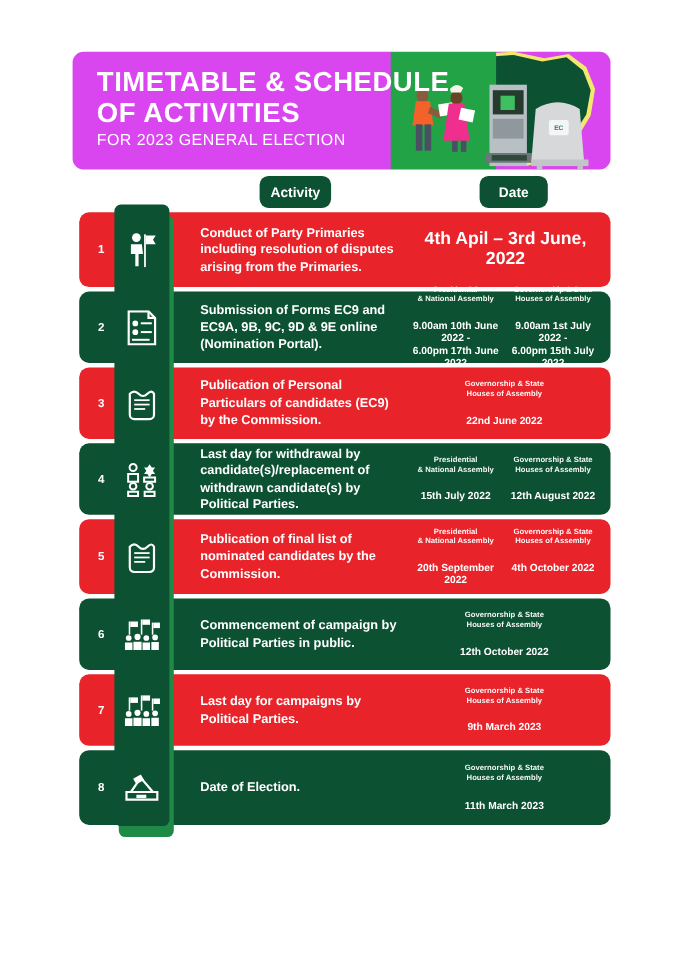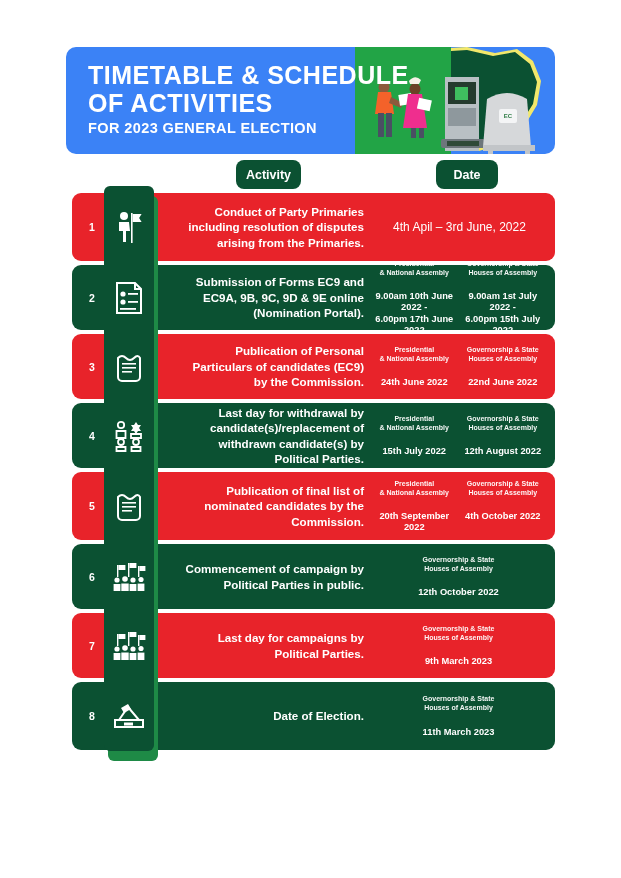--- a/index.html
+++ b/index.html
@@ -7,31 +7,31 @@
     width:621px; height:878px;
     background:#ffffff;
     font-family:"Liberation Sans", sans-serif;
     overflow:hidden;
     position:relative;
   }
 
   
   .header {
     position:absolute; left:66px; top:47px; width:489px; height:107px;
-    background:#3b82f6; border-radius:10px; overflow:hidden;
+    background:#d946ef; border-radius:10px; overflow:hidden;
   }
   .hdr-title {
     position:absolute; left:22px; top:14px;
     color:#ffffff; font-size:25px; font-weight:bold;
     letter-spacing:.5px; line-height:1.12;
     text-transform:uppercase; white-space:pre-line;
   }
   .hdr-sub {
     position:absolute; left:22px; top:73px;
-    color:#ffffff; font-size:14.5px; font-weight:bold;
+    color:#ffffff; font-size:14.5px; font-weight:normal;
     letter-spacing:.4px; text-transform:uppercase;
   }
   .hdr-art { position:absolute; right:0; top:0; width:200px; height:107px; }
 
   
   .collabel {
     position:absolute; height:29px;
     background:#0b5132; border-radius:8px;
     color:#fff; font-size:12.5px; font-weight:bold;
     display:flex; align-items:center; justify-content:center;
@@ -51,37 +51,37 @@
 
   .row-num {
     width:40px; flex:0 0 40px; text-align:center;
     color:#ffffff; font-size:10.5px; font-weight:bold;
   }
   .row-iconpad { width:68px; flex:0 0 68px; }
 
   .row-activity {
     flex:1 1 auto; padding:0 6px 0 2px;
     color:#ffffff; font-weight:bold; font-size:11.6px;
-    line-height:1.33; text-align:right;
+    line-height:1.33; text-align:left;
   }
   .row-dates {
     flex:0 0 185px; display:flex; padding-right:8px;
   }
   .dcol { flex:1 1 50%; text-align:center; padding:0 2px; }
   .dcol .dhead {
     color:#ffffff; font-size:7px; font-weight:bold;
     line-height:1.3; opacity:.95; white-space:pre-line;
   }
   .dcol .dval {
     color:#ffffff; font-size:9.3px; font-weight:bold;
     margin-top:14px; line-height:1.2; white-space:pre-line;
   }
   .row-singledate {
     flex:0 0 185px; text-align:center; padding-right:6px;
-    color:#ffffff; font-size:12px; font-weight:normal;
+    color:#ffffff; font-size:16px; font-weight:bold;
   }
 
   
   .iconbar-shadow {
     position:absolute; left:108px; top:196px; width:50px; height:565px;
     background:#1e8a46; border-radius:6px;
   }
   .iconbar {
     position:absolute; left:104px; top:186px; width:50px; height:565px;
     background:#0b5132; border-radius:6px;
@@ -172,25 +172,20 @@
           <div class="dval">9.00am 1st July 2022 -
 6.00pm 15th July 2022</div>
         </div>
       </div>
     </div>
     <div class="row red" style="height: 65px;">
       <div class="row-num">3</div>
       <div class="row-iconpad"></div>
       <div class="row-activity">Publication of Personal Particulars of candidates (EC9) by the Commission.</div>
       <div class="row-dates">
-        <div class="dcol">
-          <div class="dhead">Presidential
-&amp; National Assembly</div>
-          <div class="dval">24th June 2022</div>
-        </div>
         <div class="dcol">
           <div class="dhead">Governorship &amp; State
 Houses of Assembly</div>
           <div class="dval">22nd June 2022</div>
         </div>
       </div>
     </div>
     <div class="row green" style="height: 65px;">
       <div class="row-num">4</div>
       <div class="row-iconpad"></div>

